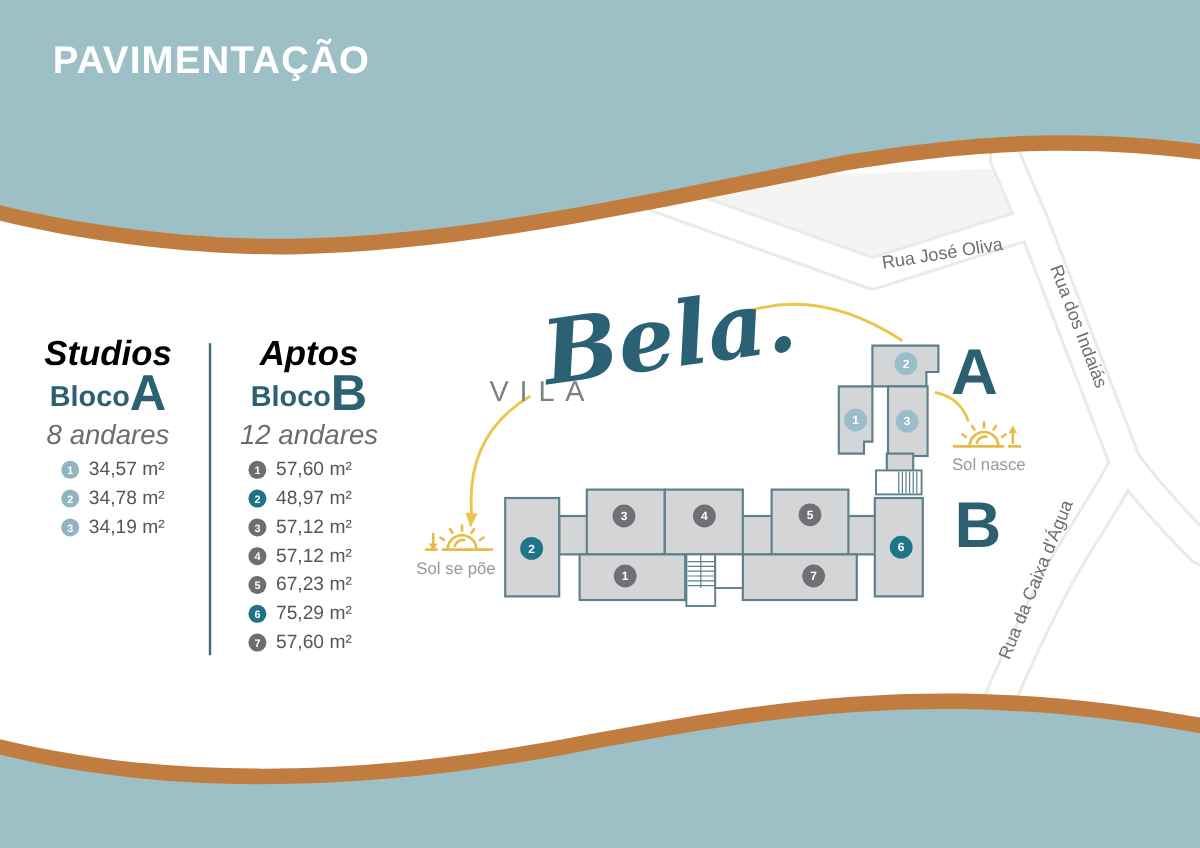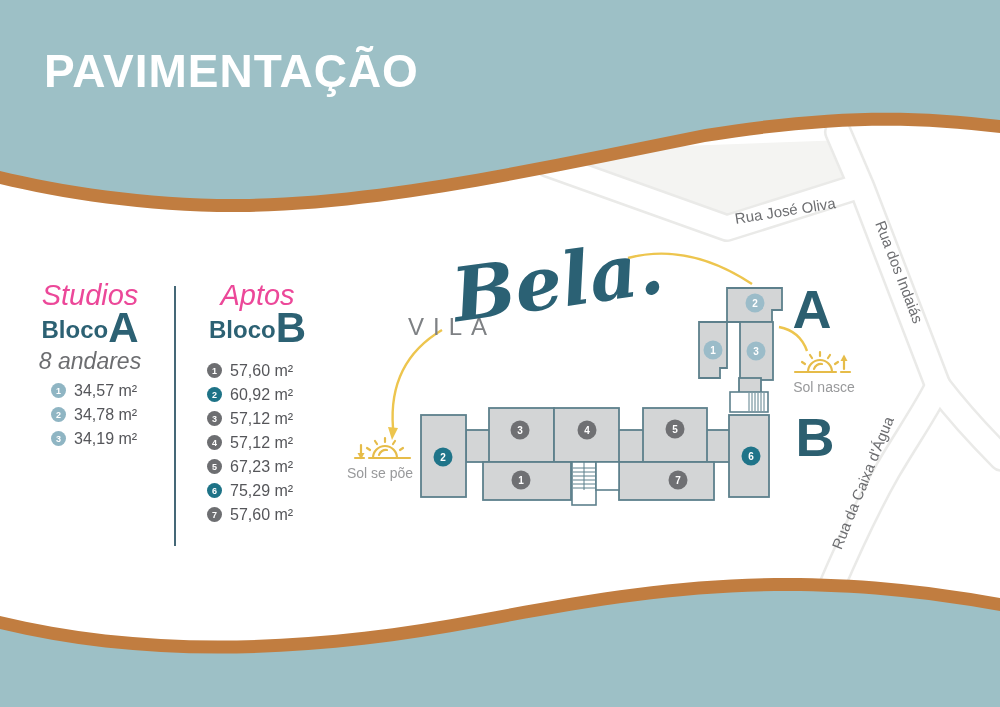--- a/index.html
+++ b/index.html
@@ -1,28 +1,28 @@
 <!DOCTYPE html>
 <html><head>
 <meta charset="utf-8">
 <style>
   html,body{margin:0;padding:0;background:#fff;}
   .page{position:relative;width:1000px;height:707px;overflow:hidden;background:#ffffff;
         font-family:"Liberation Sans",sans-serif;}
   .layer{position:absolute;left:0;top:0;width:1000px;height:707px;pointer-events:none;}
   .z1{z-index:1}.z2{z-index:2}
 
-  .title{position:absolute;left:44px;top:44px;z-index:3;color:#ffffff;
-         font-size:46px;font-weight:800;letter-spacing:1px;}
+  .title{position:absolute;left:44px;top:32px;z-index:3;color:#ffffff;
+         font-size:32px;font-weight:800;letter-spacing:1px;}
 
   
   .col{position:absolute;z-index:3;text-align:center;color:#55565a;}
   .col-studios{left:25px;top:280px;width:130px;}
   .col-aptos{left:185px;top:280px;width:145px;}
-  .col-head{font-size:29px;font-weight:400;font-style:italic;line-height:30px;color:#ec4899;}
+  .col-head{font-size:29px;font-weight:700;font-style:italic;line-height:30px;color:#000000;}
   .bloco-line{line-height:36px;color:#2c6173;white-space:nowrap;}
   .bloco-word{font-size:24px;font-weight:600;}
   .bloco-letter{font-size:42px;font-weight:800;vertical-align:-4px;}
   .floors{font-size:23px;font-style:italic;color:#6c6d70;line-height:20px;}
   .items{margin-top:12px;display:flex;flex-direction:column;gap:9px;}
   .item{display:flex;align-items:center;height:15px;}
   .col-studios .item{padding-left:26px;}
   .col-aptos .item{padding-left:22px;}
   .badge{width:15px;height:15px;border-radius:50%;color:#fff;font-size:9px;font-weight:bold;
          display:flex;align-items:center;justify-content:center;flex:0 0 15px;}
@@ -214,28 +214,29 @@
     </div>
   </div>
 
   <div class="divider"></div>
 
   <div class="col col-aptos">
     <div class="col-head">Aptos</div>
     <div class="bloco-line">
       <span class="bloco-word">Bloco</span><span class="bloco-letter">B</span>
     </div>
+    <div class="floors">12 andares</div>
     <div class="items">
       <div class="item">
         <span class="badge badge-gray">1</span>
         <span class="area">57,60 m²</span>
       </div>
       <div class="item">
         <span class="badge badge-teal">2</span>
-        <span class="area">60,92 m²</span>
+        <span class="area">48,97 m²</span>
       </div>
       <div class="item">
         <span class="badge badge-gray">3</span>
         <span class="area">57,12 m²</span>
       </div>
       <div class="item">
         <span class="badge badge-gray">4</span>
         <span class="area">57,12 m²</span>
       </div>
       <div class="item">

